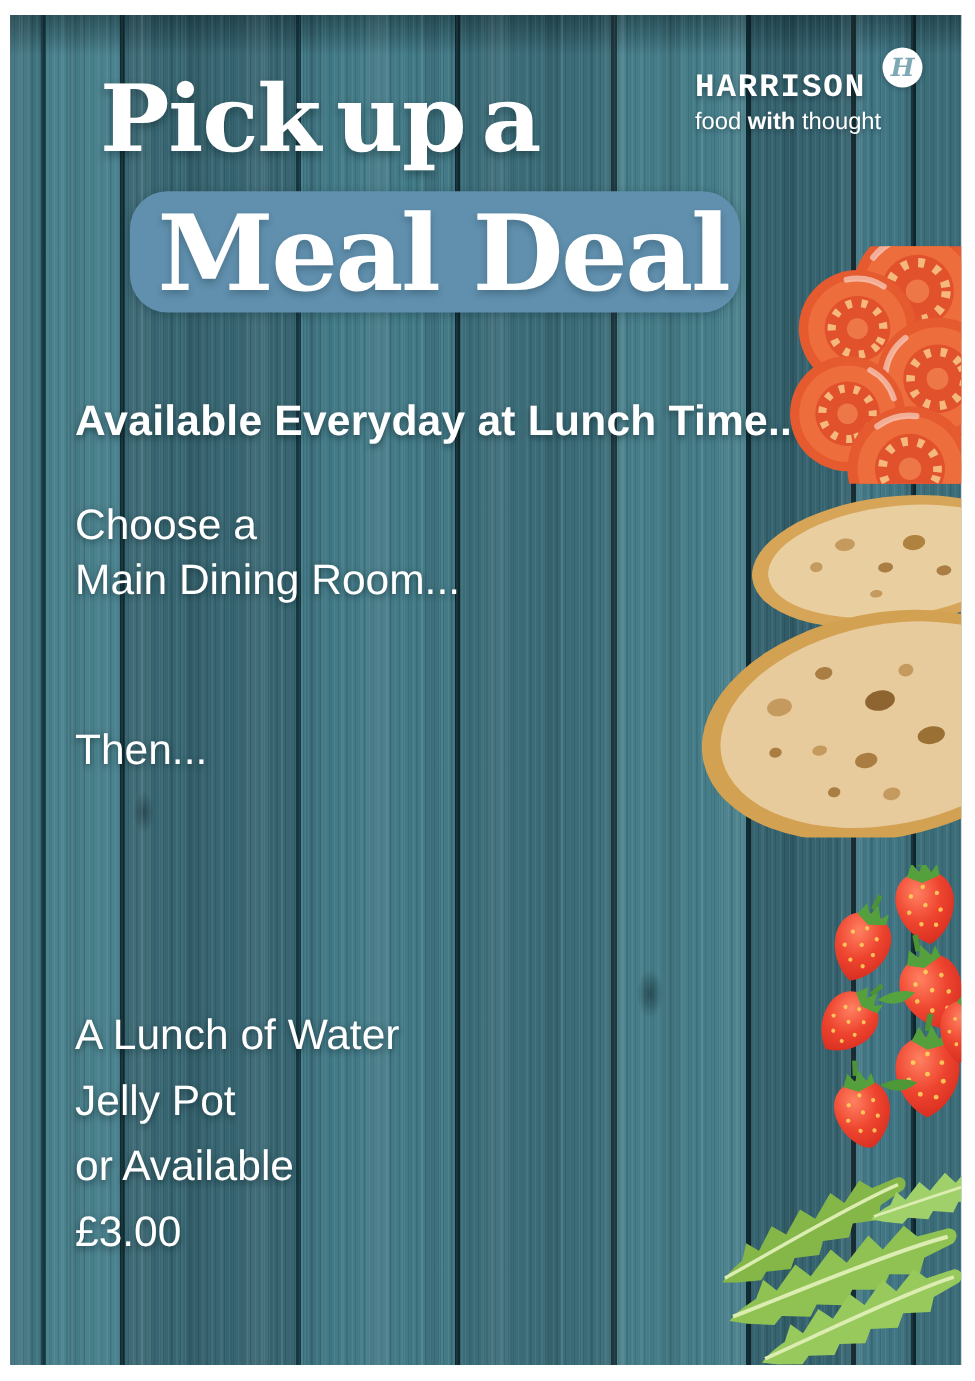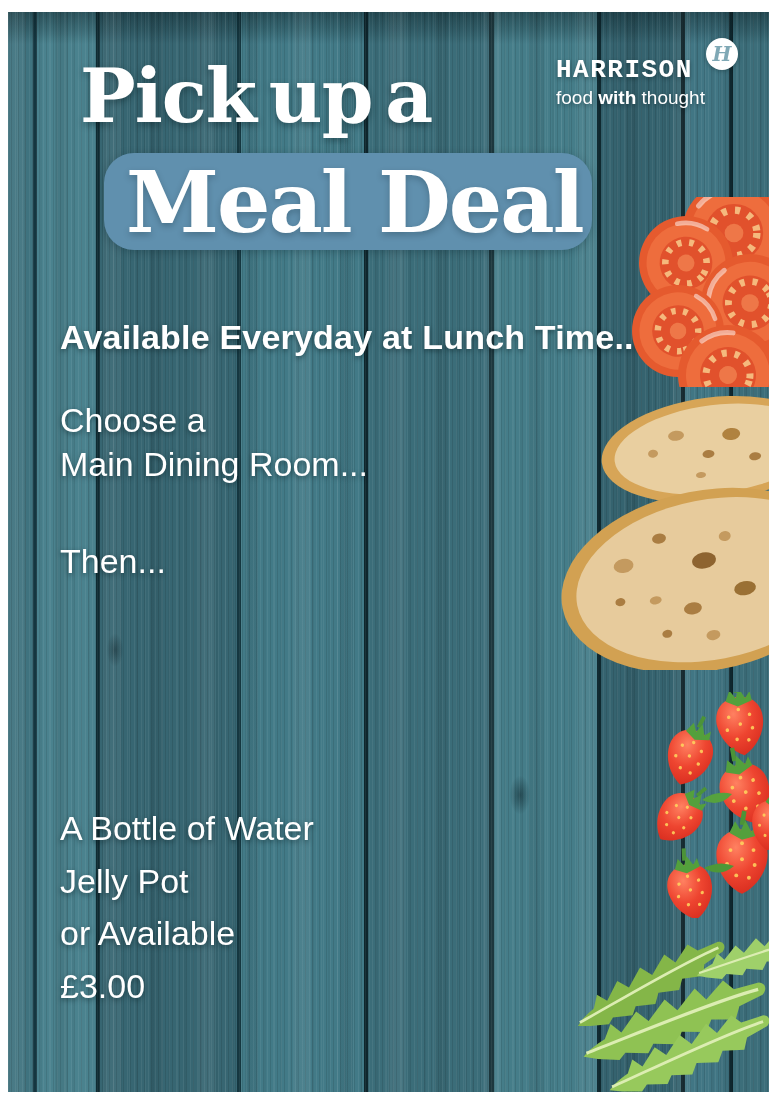--- a/index.html
+++ b/index.html
@@ -54,21 +54,21 @@
   .badge-text{position:absolute;left:22px;top:0;height:97px;line-height:99px;color:#fff;
               font-family:"DejaVu Serif",serif;font-weight:bold;font-size:84px;letter-spacing:-2px;
               white-space:nowrap;text-shadow:0 3px 6px rgba(5,25,30,.25);}
   
   .txt{position:absolute;left:60px;color:#fff;font-size:34px;
        text-shadow:0 2px 5px rgba(5,25,30,.5);}
   .txt.bold{font-weight:bold;}
   .lh{line-height:43.5px;}
   .availability{top:318px;letter-spacing:.2px;}
   .step1{top:399px;}
-  .then{top:542px;}
+  .then{top:581px;}
   .step2{top:642px;}
   .options{top:802px;line-height:52.5px;}
   
   .photo{position:absolute;}
   .ph-tomatoes{left:630px;top:197px;}
   .ph-bread{left:558px;top:392px;}
   .ph-straw{left:642px;top:692px;}
   .ph-rocket{left:576px;top:930px;}
 </style>
 </head>
@@ -98,21 +98,21 @@
 
   <div class="txt lh step1">
     <div>Choose a</div>
     <div>Main Dining Room...</div>
   </div>
 
   <div class="txt then">Then...</div>
 
 
   <div class="txt options">
-    <div>A Bottle of Water</div>
+    <div>A Lunch of Water</div>
     <div>Jelly Pot</div>
     <div>or Available</div>
     <div>£3.00</div>
   </div>
 
   <svg class="photo ph-tomatoes" width="139" height="190" viewBox="0 0 139 190" aria-label="sliced-tomatoes">
     <defs>
       <g id="ts">
         <circle r="50" fill="#e55a2e"></circle>
         <circle r="42" fill="#ee6d3d"></circle>

